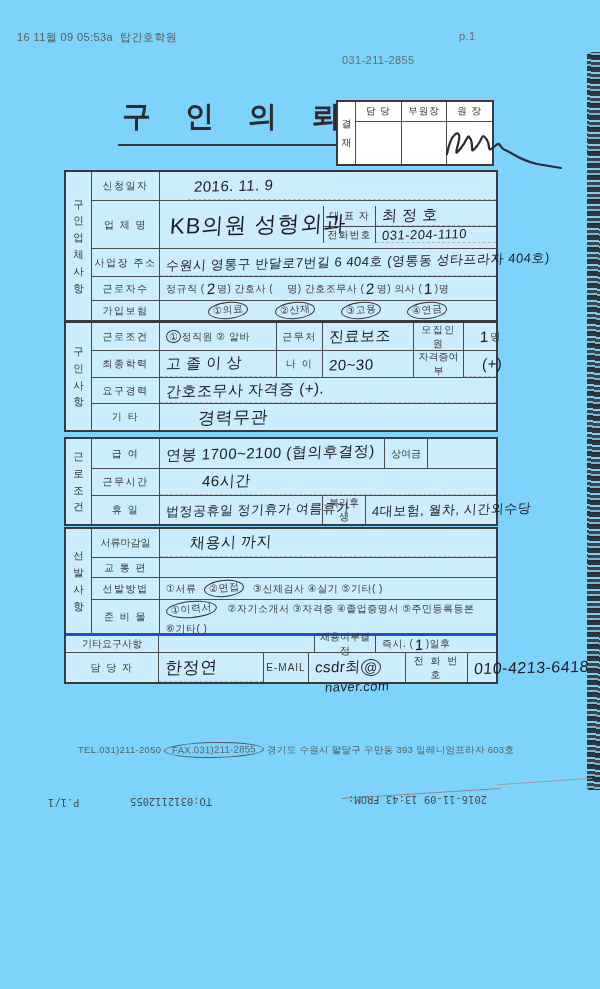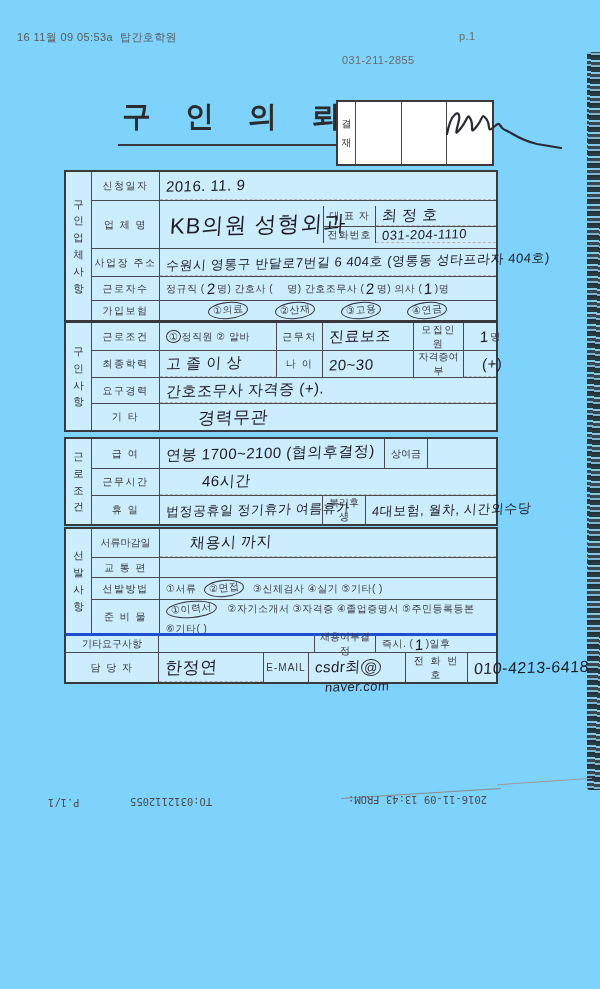--- a/index.html
+++ b/index.html
@@ -82,41 +82,46 @@
   </div>
 
   <div class="smudge"></div>
 
   <div class="title">구 인 의 뢰 서</div>
 
   <div class="approval">
     <div class="ap-side">결
 재</div>
     <div class="ap-grid">
+      <div class="ap-head">
+        <div>담 당</div>
+        <div>부원장</div>
+        <div>원 장</div>
+      </div>
       <div class="ap-body">
         <div></div>
         <div></div>
         <div>
           <svg class="sig" width="140" height="52" viewBox="0 0 140 52">
             <path d="M6 34 C10 12 20 8 18 20 C16 30 12 38 20 28 C28 18 26 12 30 20 C33 27 28 36 36 26 C43 17 40 12 46 20 C50 26 45 34 54 26 C60 20 58 28 64 30 C70 32 78 40 96 44 L120 48" fill="none" stroke="#2b2933" stroke-width="2.2" stroke-linecap="round"></path>
           </svg>
         </div>
       </div>
     </div>
   </div>
 
   <div class="sect" style="top:170px;">
     <div class="side">구
 인
 업
 체
 사
 항</div>
     <div class="rows">
-      <div class="row" style="height:28px;">
+      <div class="row" style="height:28px;gap:28px;">
         <div class="lab">신청일자</div>
         <div class="val dotline">
             <span class="hw">2016. 11. 9</span>
           </div>
       </div>
       <div class="row" style="height:48px;">
         <div class="lab">업 체 명</div>
         <div class="val" style="padding:0;">
           <div style="flex:1;display:flex;align-items:center;padding-left:10px;min-width:0;">
             <span class="hw big">KB의원 성형외과</span>
@@ -310,20 +315,23 @@
           <span class="hw circ" style="padding:0 2px;font-size:13px;">@</span>
         <span class="hw med" style="position:absolute;left:16px;top:26px;">naver.com</span>
       </div>
       <div class="lab" style="width:62px;min-width:62px;letter-spacing:2px;">전 화 번 호</div>
       <div class="val" style="overflow:visible;">
           <span class="hw" style="font-size:16px;">010-4213-6418</span>
         </div>
     </div>
   </div>
 
+  <div class="contact">
+    <span>TEL.031)211-2050 </span><span class="fax-oval">FAX.031)211-2855</span><span> 경기도 수원시 팔달구 우만동 393 밀레니엄프라자 603호</span>
+  </div>
 
   <div class="crease1"></div>
   <div class="crease2"></div>
   <span class="flip" style="left:48px;top:797px;">P.1/1</span>
   <span class="flip" style="left:130px;top:796px;">TO:0312112055</span>
   <span class="flip" style="left:348px;top:794px;">2016-11-09  13:43    FROM:</span>
 
 </div>
 
 </body></html>

